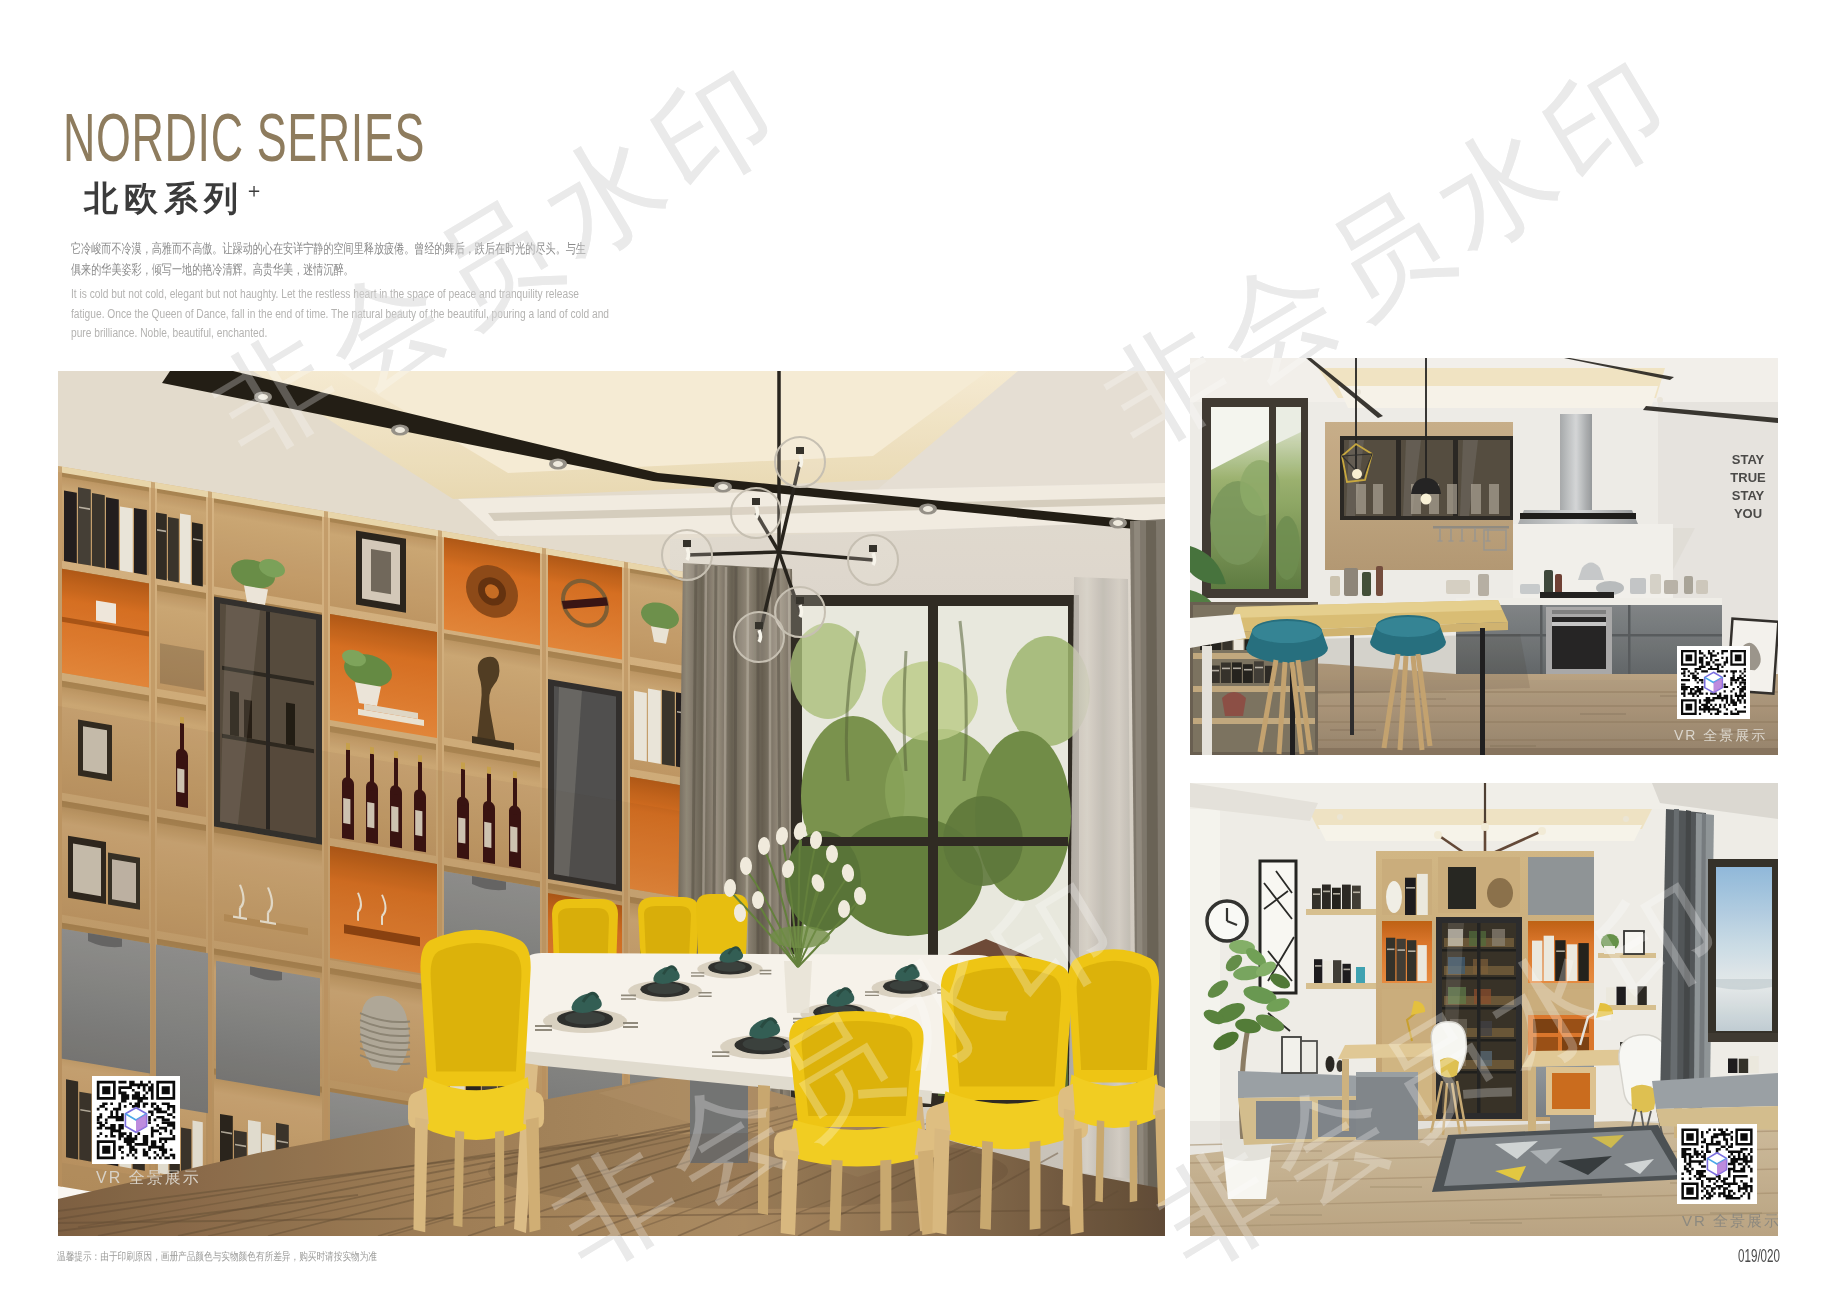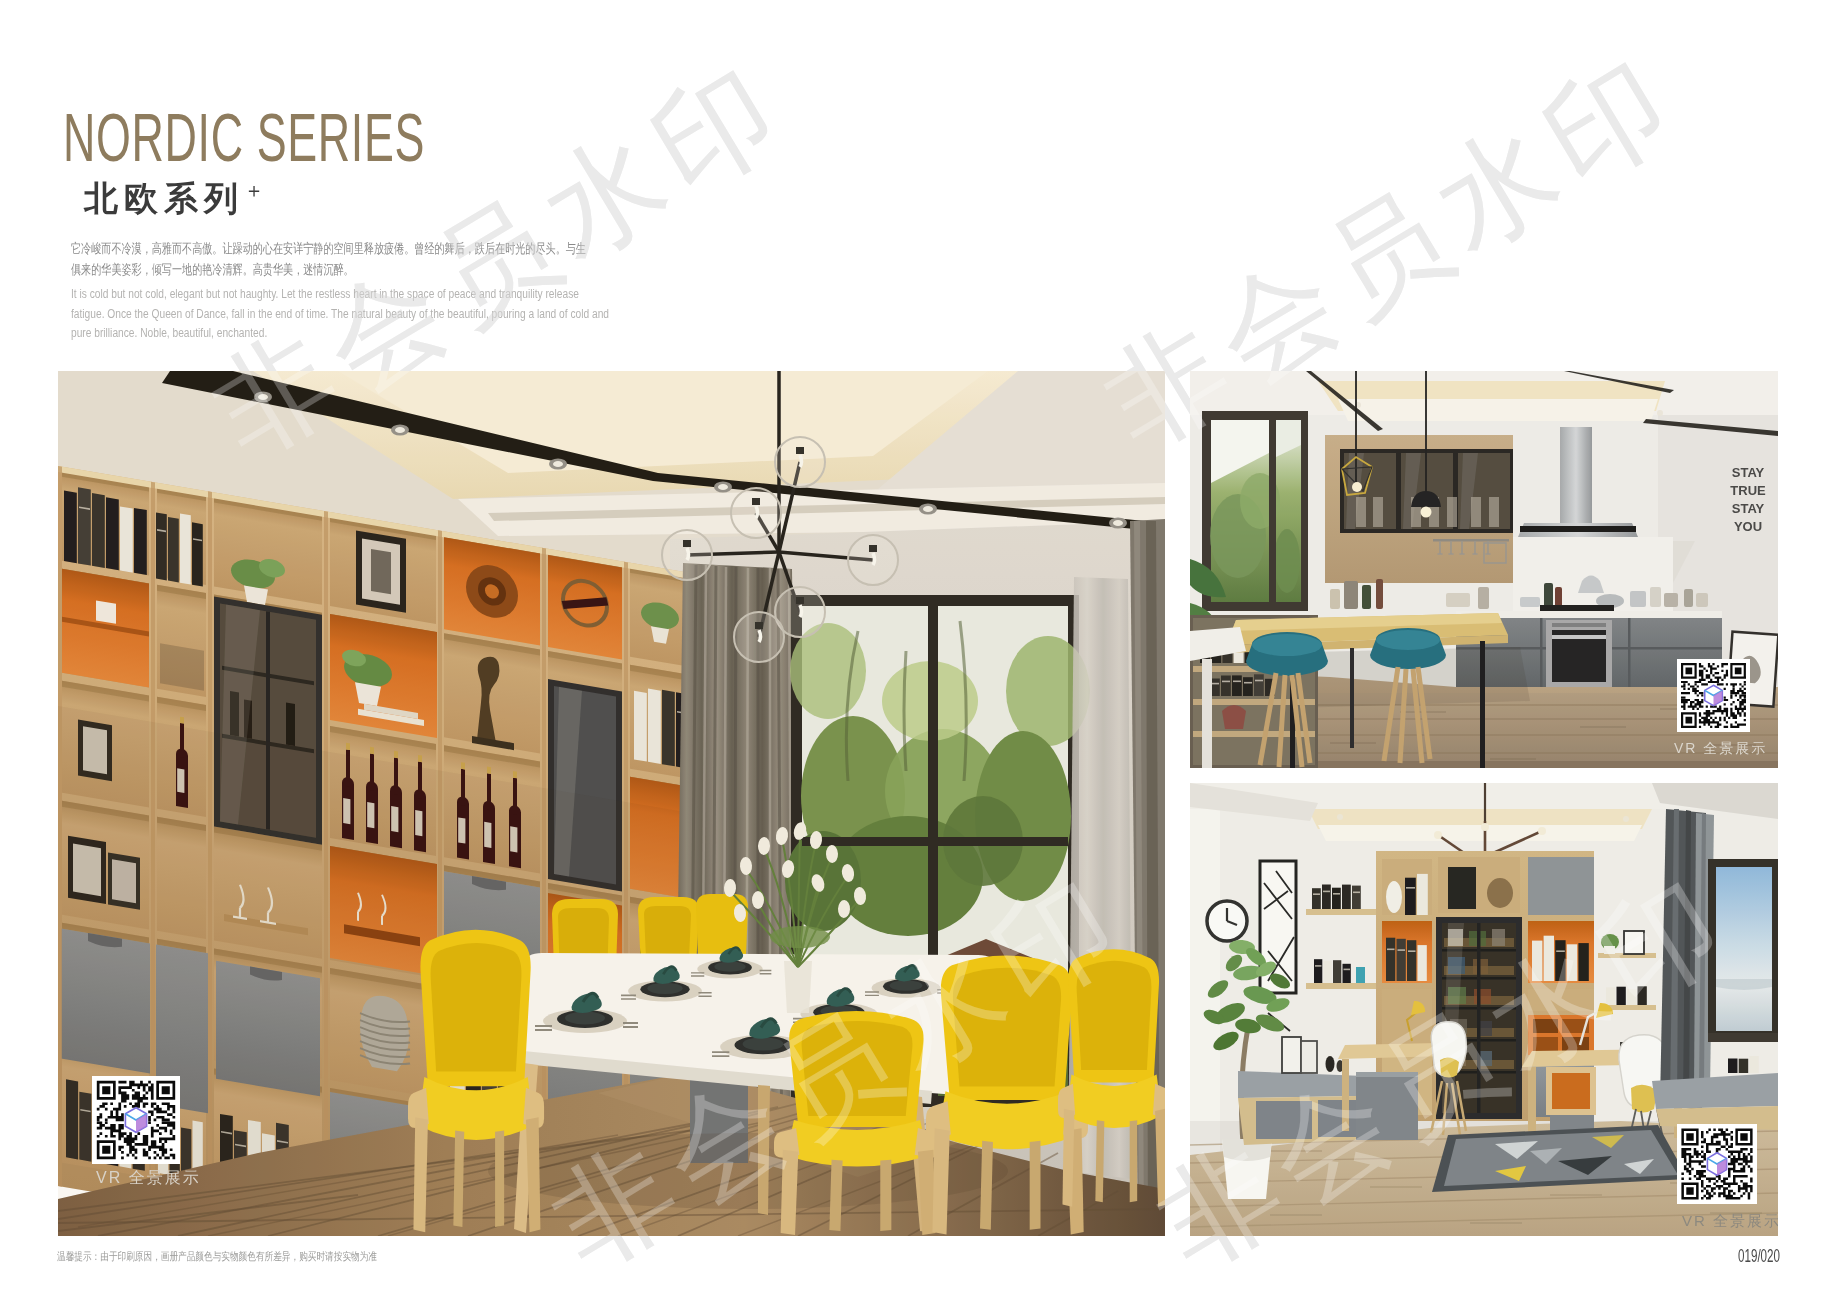--- a/index.html
+++ b/index.html
@@ -664,21 +664,21 @@
 <g transform="translate(44.0,44.0)">
 <polygon points="0,-12.3 10.6,-6.2 10.6,6.2 0,12.3 -10.6,6.2 -10.6,-6.2" fill="#ffffff" stroke="#7b6fe0" stroke-width="1.6"></polygon>
 <polyline points="-10.6,-6.2 0,0 10.6,-6.2 M0,0 0,12.3" fill="none" stroke="#4aa8e8" stroke-width="1.6"></polyline>
 <polygon points="0,0 10.6,-6.2 10.6,6.2 0,12.3" fill="#b278d8" opacity="0.85"></polygon>
 </g>
 </g>
 <text x="38.0" y="812.0" font-size="16" fill="#d8d2c8" letter-spacing="2">VR 全景展示</text>
 </svg>
 </div>
 
-<div class="photo" style="left:1190px;top:371px;width:588px;height:397px;z-index:1;">
+<div class="photo" style="left:1190px;top:358px;width:588px;height:397px;z-index:1;">
 <svg width="588" height="397" viewBox="0 0 588 397" style="display:block">
 <defs>
 <linearGradient id="kfloor" x1="0" y1="0" x2="0" y2="1">
  <stop offset="0" stop-color="#c2a988"></stop>
             <stop offset="1" stop-color="#96826a"></stop>
 </linearGradient>
 <linearGradient id="kwood" x1="0" y1="0" x2="0" y2="1">
  <stop offset="0" stop-color="#c9b08a"></stop>
             <stop offset="1" stop-color="#b49873"></stop>
 </linearGradient>

